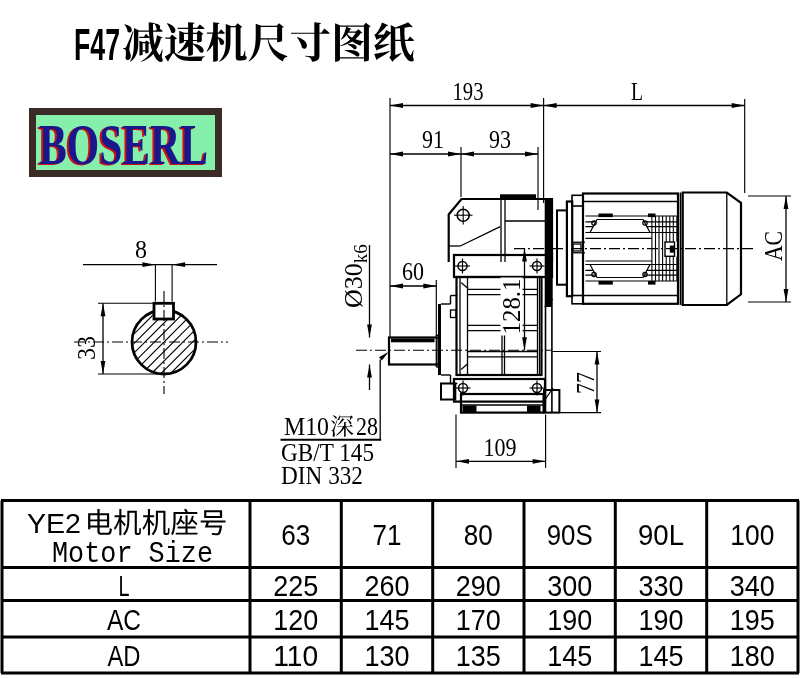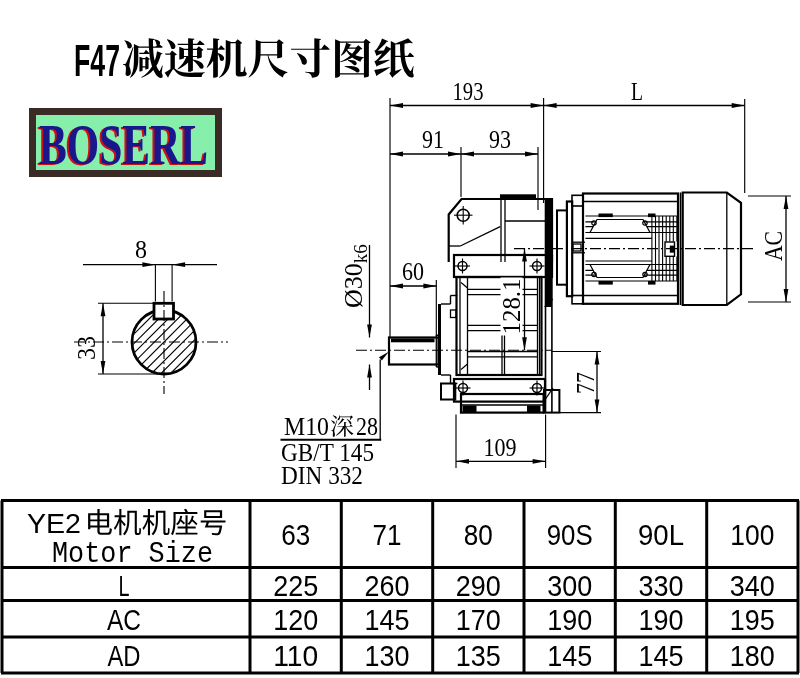--- a/index.html
+++ b/index.html
@@ -213,21 +213,21 @@
       <line x1="380.2" y1="354.0" x2="388.8" y2="351.8" stroke="#000" stroke-width="0"></line>
       <line x1="280.5" y1="439.8" x2="381.2" y2="439.8" stroke="#000" stroke-width="2.0"></line>
       <text x="284" y="435" font-family="Liberation Serif, serif" font-size="26" text-anchor="start" textLength="45" lengthAdjust="spacingAndGlyphs">M10</text>
       <g transform="translate(330.0,435.0) scale(0.02400,-0.02400)">
         <path d="M602 640 516 694C465 594 392 493 335 433L348 421C421 470 499 547 562 629C583 624 596 631 602 640ZM694 681 683 673C738 618 813 524 836 456C910 410 950 565 694 681ZM98 203C87 203 54 203 54 203V181C76 179 89 176 102 167C124 153 129 72 115 -29C117 -60 130 -79 148 -79C181 -79 202 -52 204 -10C208 72 179 118 178 163C177 187 183 218 191 247C203 292 273 506 309 622L290 626C139 257 139 257 123 224C113 203 109 203 98 203ZM50 602 41 593C82 566 131 517 144 474C217 433 259 575 50 602ZM123 826 113 817C157 787 209 733 226 687C297 642 343 787 123 826ZM864 439 817 379H653V509C678 512 686 521 689 535L588 546V379H302L310 350H543C482 214 378 80 251 -12L262 -28C400 51 513 158 588 284V-81H601C625 -81 653 -65 653 -57V329C712 183 810 65 913 -4C923 28 946 48 974 52L976 62C862 115 737 225 668 350H924C938 350 947 355 950 366C917 397 864 439 864 439ZM403 822H387C384 746 362 701 328 681C273 610 422 568 415 740H850L826 628L840 621C864 649 904 699 926 729C945 730 957 731 964 738L888 812L845 770H413C411 786 407 803 403 822Z" fill="#000"></path>
       </g>
       <text x="356" y="435" font-family="Liberation Serif, serif" font-size="26" text-anchor="start" textLength="22" lengthAdjust="spacingAndGlyphs">28</text>
       <text x="281" y="460.5" font-family="Liberation Serif, serif" font-size="26" text-anchor="start" textLength="93" lengthAdjust="spacingAndGlyphs">GB/T 145</text>
       <text x="281" y="484" font-family="Liberation Serif, serif" font-size="26" text-anchor="start" textLength="82" lengthAdjust="spacingAndGlyphs">DIN 332</text>
     </svg>
-<div style="position:absolute;left:0;top:16px"><svg width="430" height="70" viewBox="0 0 430 70">
+<div style="position:absolute;left:0;top:0"><svg width="430" height="70" viewBox="0 0 430 70">
         <text x="74" y="60" font-family="Liberation Sans, sans-serif" font-weight="bold" font-size="44" textLength="46" lengthAdjust="spacingAndGlyphs">F47</text>
         <g transform="translate(122.0,58.0) scale(0.04200,-0.04200)">
           <path d="M65 804 56 798C95 754 130 685 133 624C231 545 332 745 65 804ZM69 239C58 239 26 239 26 239V219C46 217 62 213 75 204C97 190 100 101 83 1C90 -33 111 -48 133 -48C178 -48 208 -17 210 29C214 114 175 152 174 202C173 226 178 259 185 288C195 335 247 530 274 635L258 638C115 293 115 293 97 259C86 239 83 239 69 239ZM555 350V186H491V350ZM491 86V157H555V106H568C592 106 631 123 632 129V340C648 343 661 351 666 357L584 419L547 378H495L415 412V62H426C459 62 491 79 491 86ZM570 577 523 503H406L414 475H629C640 475 649 478 652 486C664 378 683 275 715 181C649 71 561 -14 458 -76L468 -89C580 -46 673 14 747 97C764 59 783 23 805 -11C836 -62 910 -115 960 -83C978 -71 973 -36 945 28L969 201L957 203C941 161 919 112 905 86C896 67 890 67 879 86C855 118 835 154 818 194C865 270 901 362 927 472C949 469 962 476 968 488L834 543C823 459 804 383 779 315C755 412 744 520 740 627H944C958 627 969 632 972 643C949 663 918 688 896 705C926 737 913 806 779 819L770 813C794 788 817 743 817 704C824 699 830 695 837 693L806 655H739C738 706 738 758 739 807C766 810 775 822 776 835L636 850C636 784 637 719 640 655H406L284 717V379C284 216 278 48 191 -84L202 -92C378 35 388 222 388 380V627H641C644 583 647 539 651 496C621 530 570 577 570 577Z" fill="#000"></path>
         </g>
         <g transform="translate(163.8,58.0) scale(0.04200,-0.04200)">
           <path d="M82 828 73 823C114 765 162 681 176 610C283 531 373 743 82 828ZM159 117C116 90 62 53 22 30L101 -87C108 -81 112 -73 110 -64C142 -8 191 65 211 99C223 116 233 118 247 99C330 -22 420 -70 626 -70C717 -70 828 -70 901 -70C906 -23 931 16 977 28V39C865 34 773 32 662 32C453 31 345 52 263 132V445C291 450 306 457 313 467L197 560L143 489H33L39 460H159ZM579 431H480V572H579ZM856 798 792 719H693V810C720 814 727 824 730 838L579 853V719H326L334 691H579V601H486L369 647V348H385C430 348 480 372 480 382V402H537C494 298 420 193 326 122L335 109C431 152 514 207 579 273V52H600C643 52 693 77 693 89V328C755 276 829 199 861 134C977 75 1032 296 693 347V402H792V367H811C848 367 904 389 904 396V554C924 558 939 566 945 574L834 658L782 601H693V691H944C958 691 969 696 972 707C928 745 856 798 856 798ZM693 572H792V431H693Z" fill="#000"></path>
         </g>
         <g transform="translate(205.6,58.0) scale(0.04200,-0.04200)">
           <path d="M480 761V411C480 218 461 49 316 -84L326 -92C572 29 592 222 592 412V732H718V34C718 -35 731 -61 805 -61H850C942 -61 980 -40 980 3C980 24 972 37 946 51L942 177H931C921 131 906 72 897 57C891 49 884 47 879 47C875 47 868 47 861 47H845C834 47 832 53 832 67V718C855 722 866 728 873 736L763 828L706 761H610L480 807ZM180 849V606H30L38 577H165C140 427 96 271 24 157L36 146C93 197 141 255 180 318V-90H203C245 -90 292 -67 292 -56V479C317 437 340 381 341 332C429 253 535 426 292 500V577H434C448 577 458 582 461 593C427 630 365 686 365 686L311 606H292V806C319 810 327 820 329 835Z" fill="#000"></path>
         </g>

